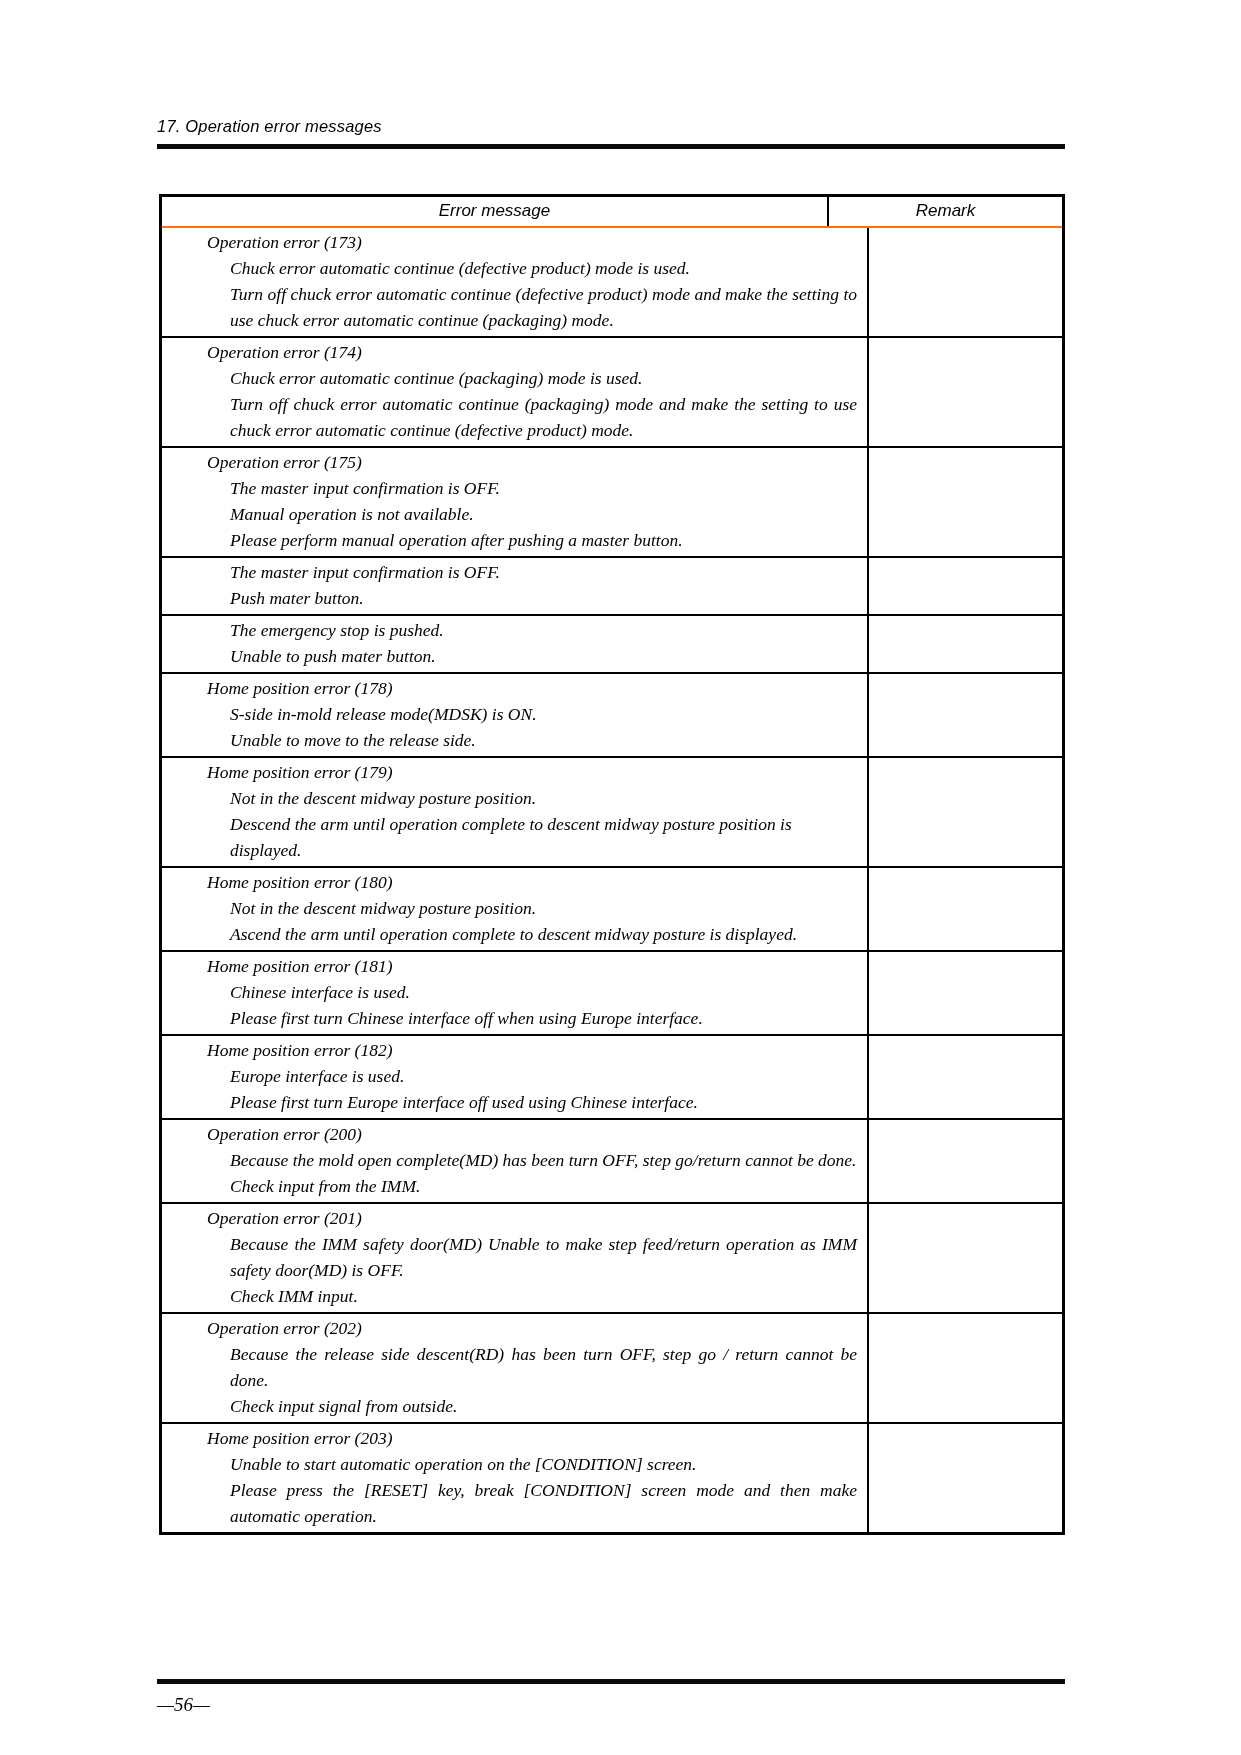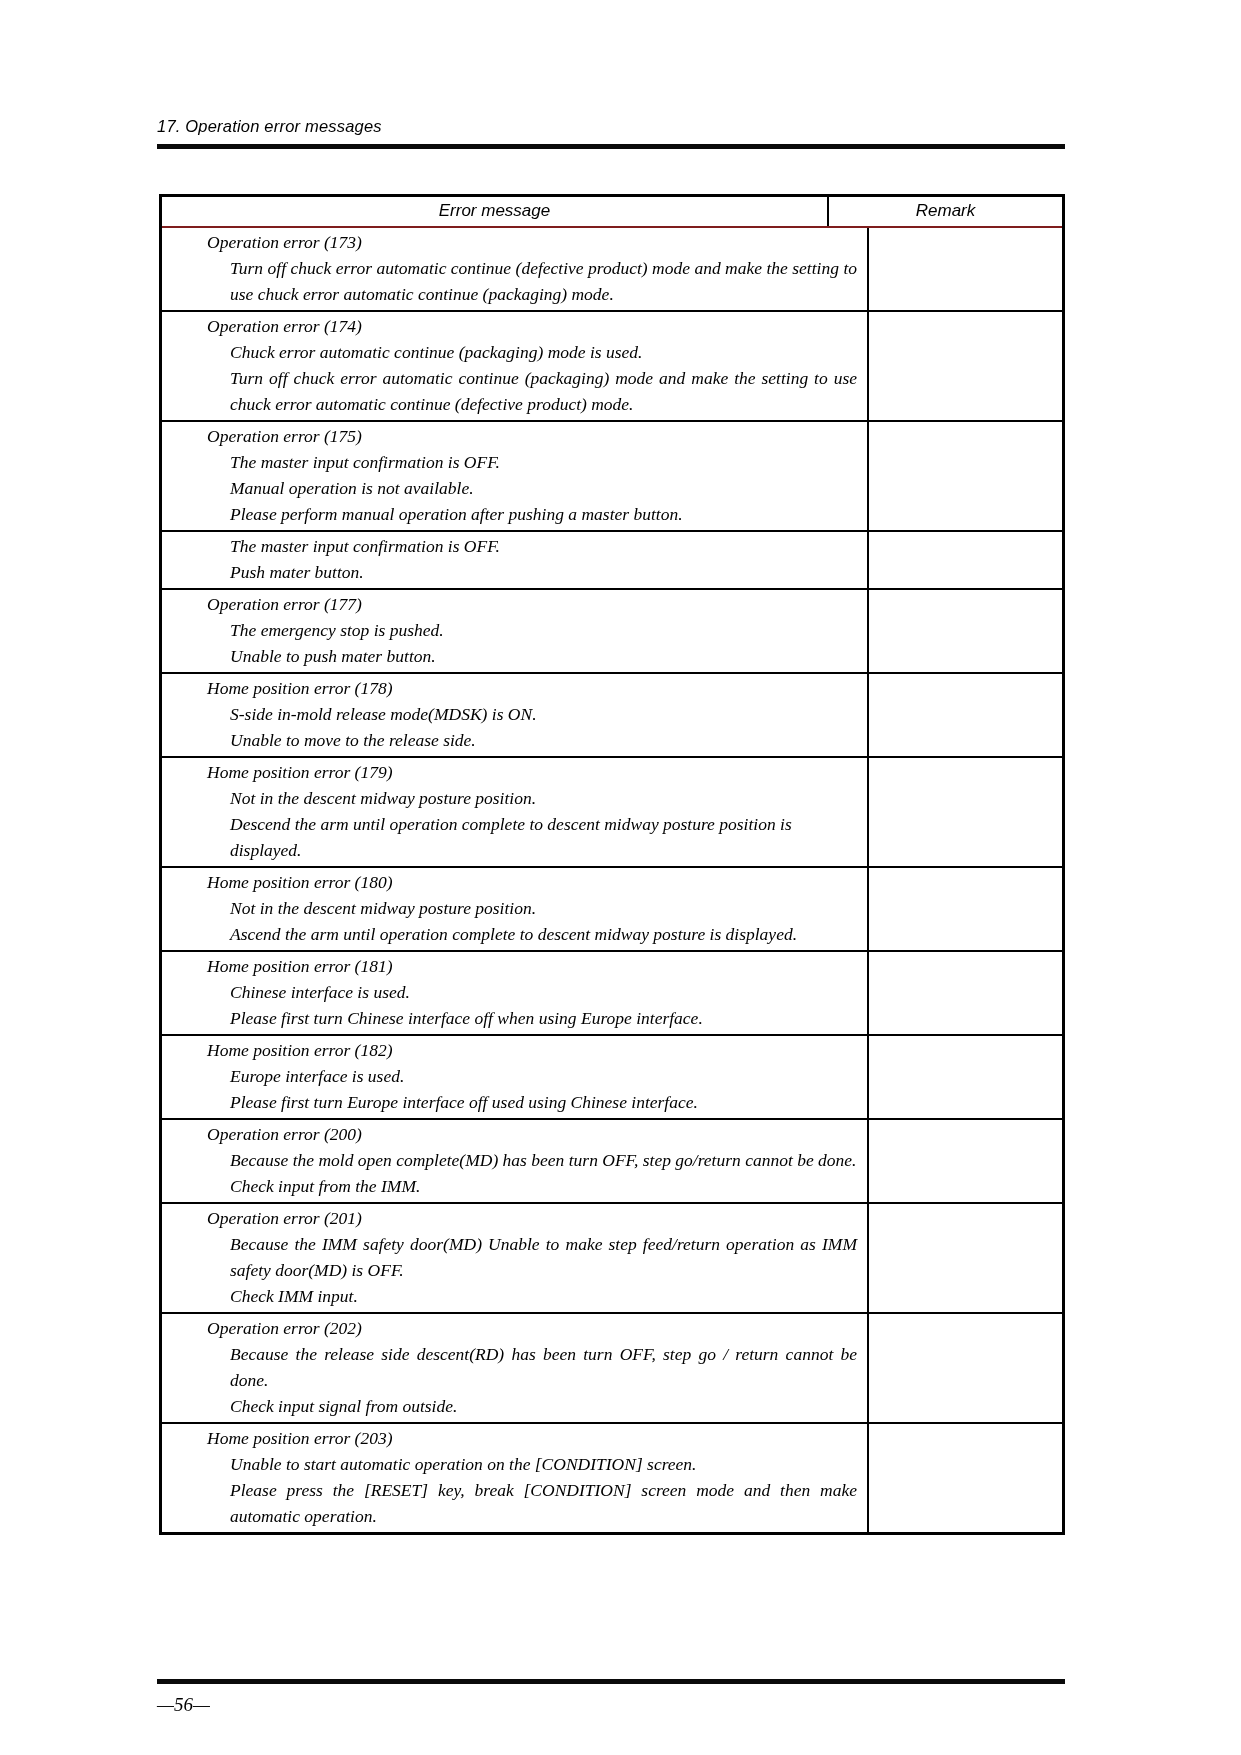--- a/index.html
+++ b/index.html
@@ -36,21 +36,21 @@
     width:906px;
     box-sizing:border-box;
     border:3px solid #000;
     color:#000;
     font-family:"Liberation Serif","DejaVu Serif",serif;
     font-size:17.5px;
   }
   .thead{
     display:grid;
     grid-template-columns:665px 1fr;
-    border-bottom:2px solid #7f1d1d;
+    border-bottom:2px solid #f97316;
     font-family:"Liberation Sans","DejaVu Sans",sans-serif;
     font-size:17px;
   }
   .thead .hcell{
     text-align:center;
     padding:4px 0 5px 0;
   }
   .thead .hcell.remark-h{
     border-left:2px solid #000;
   }
@@ -109,20 +109,21 @@
 
   <div class="error-table">
     <div class="thead">
       <div class="hcell">Error message</div>
       <div class="hcell remark-h">Remark</div>
     </div>
     <div>
   <div class="trow">
     <div class="msg-cell">
       <div class="row-title">Operation error (173)</div>
+    <div class="detail">Chuck error automatic continue (defective product) mode is used.</div>
             <div class="detail justify">Turn off chuck error automatic continue (defective product) mode and make the setting to use chuck error automatic continue (packaging) mode.</div>
           </div>
     <div class="remark-cell"></div>
   </div>
 
   <div class="trow">
     <div class="msg-cell">
       <div class="row-title">Operation error (174)</div>
     <div class="detail">Chuck error automatic continue (packaging) mode is used.</div>
             <div class="detail justify">Turn off chuck error automatic continue (packaging) mode and make the setting to use chuck error automatic continue (defective product) mode.</div>
@@ -143,21 +144,20 @@
   <div class="trow">
     <div class="msg-cell">
     <div class="detail">The master input confirmation is OFF.</div>
             <div class="detail">Push mater button.</div>
           </div>
     <div class="remark-cell"></div>
   </div>
 
   <div class="trow">
     <div class="msg-cell">
-      <div class="row-title">Operation error (177)</div>
     <div class="detail">The emergency stop is pushed.</div>
             <div class="detail">Unable to push mater button.</div>
           </div>
     <div class="remark-cell"></div>
   </div>
 
   <div class="trow">
     <div class="msg-cell">
       <div class="row-title">Home position error (178)</div>
     <div class="detail">S-side in-mold release mode(MDSK) is ON.</div>

